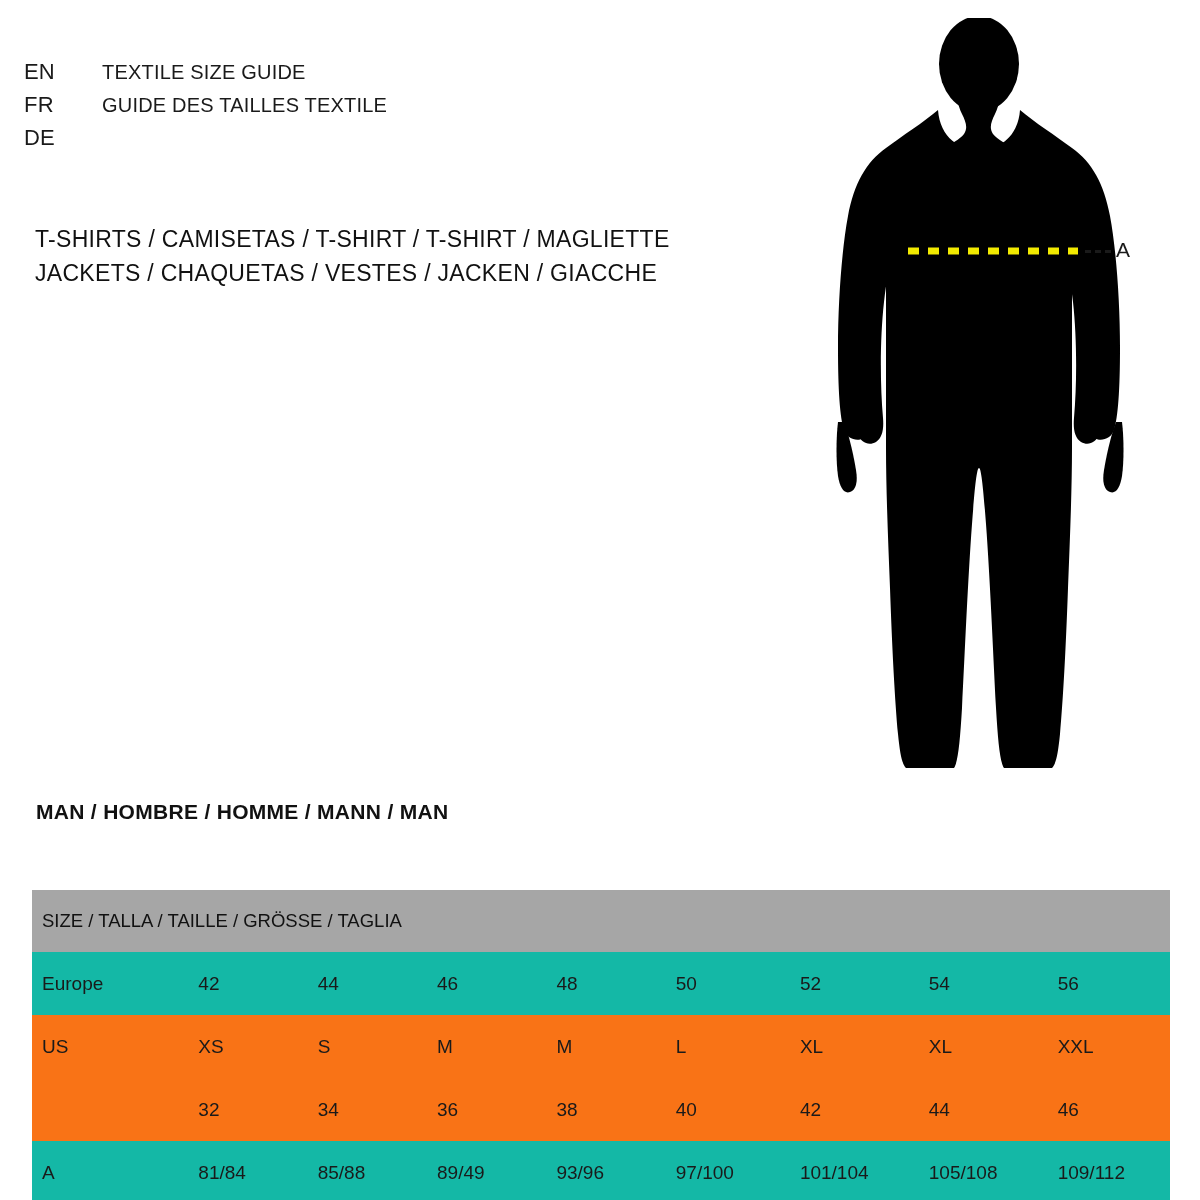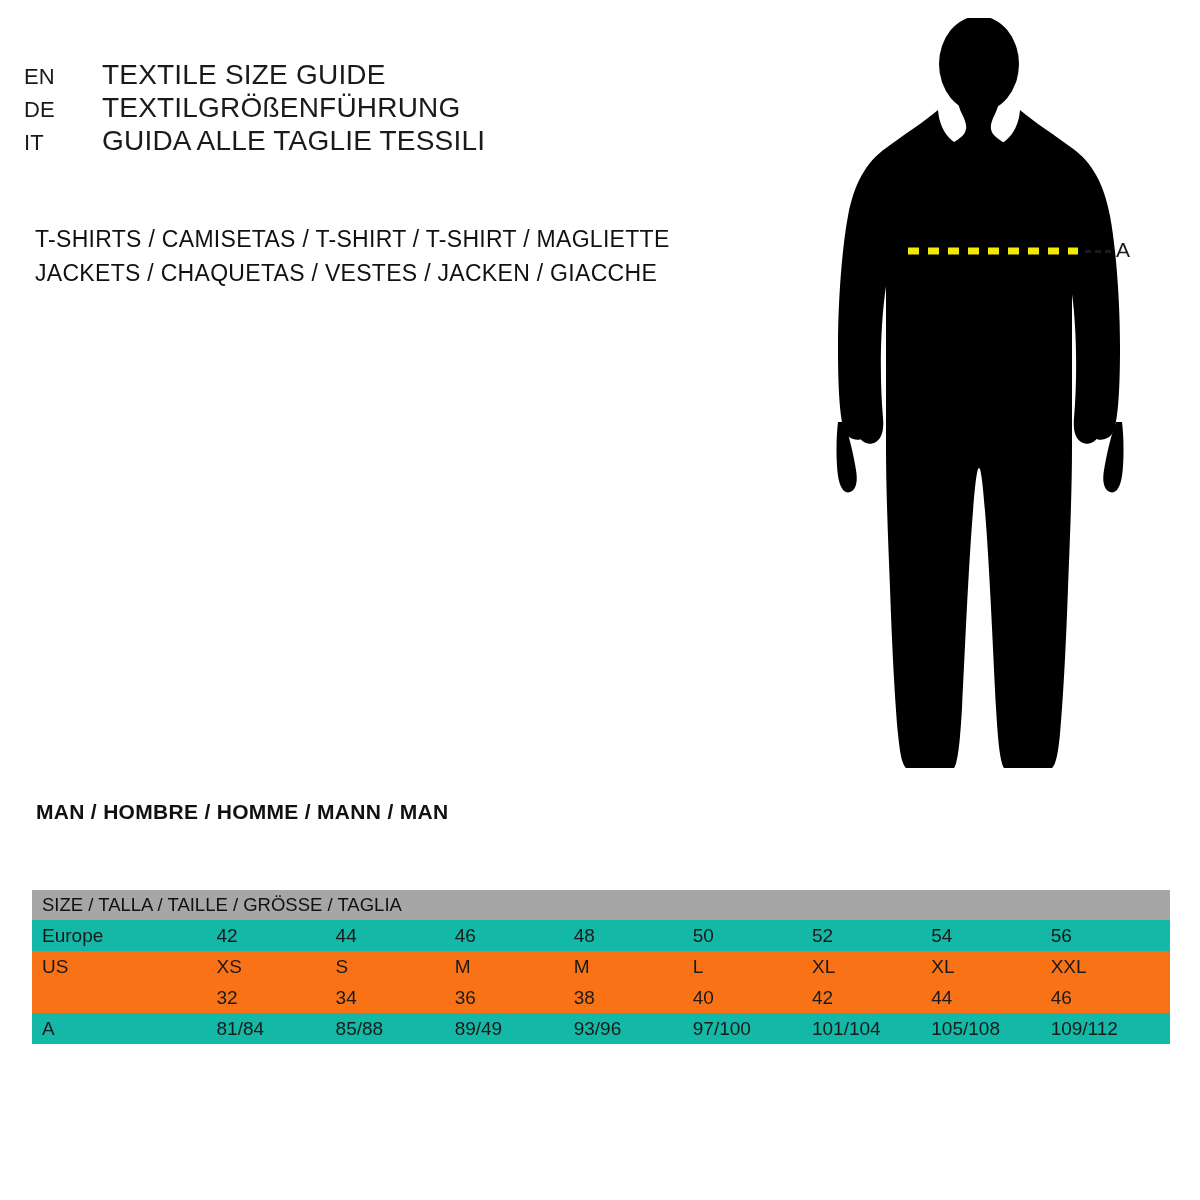--- a/index.html
+++ b/index.html
@@ -36,21 +36,21 @@
     font-size: 22px;
     letter-spacing: 0.2px;
   }
   .lang-code {
     width: 78px;
     flex: 0 0 78px;
     font-size: 22px;
     color: #1a1a1a;
   }
   .lang-text {
-    font-size: 28px;
+    font-size: 20px;
     color: #1a1a1a;
     white-space: nowrap;
   }
 
   
   .category-block {
     position: absolute;
     left: 35px;
     top: 222px;
     width: 760px;
@@ -105,21 +105,21 @@
   
   .size-table {
     position: absolute;
     left: 32px;
     top: 890px;
     width: 1138px;
     border-collapse: collapse;
     font-size: 19px;
   }
   .size-table td {
-    padding: 0;
+    padding: 16px;
     height: 31px;
     vertical-align: middle;
     margin-left: 16px;
   }
   .size-table tr.head td {
     background: #a6a6a6;
     color: #111111;
     font-size: 18.5px;
     height: 30px;
   }
@@ -159,26 +159,25 @@
 <body>
 
 <div class="page">
 
   <div class="lang-block">
     <div class="lang-row">
       <span class="lang-code">EN</span>
       <span class="lang-text">TEXTILE SIZE GUIDE</span>
     </div>
     <div class="lang-row">
-      <span class="lang-code">DE</span>
-      <span class="lang-text">TEXTILGRÖßENFÜHRUNG</span>
+      <span class="lang-code">FR</span>
+      <span class="lang-text">GUIDE DES TAILLES TEXTILE</span>
     </div>
     <div class="lang-row">
-      <span class="lang-code">IT</span>
-      <span class="lang-text">GUIDA ALLE TAGLIE TESSILI</span>
+      <span class="lang-code">DE</span>
     </div>
   </div>
 
   <div class="category-block">
     <div class="category-line">T-SHIRTS / CAMISETAS / T-SHIRT / T-SHIRT / MAGLIETTE</div>
     <div class="category-line">JACKETS / CHAQUETAS / VESTES / JACKEN / GIACCHE</div>
   </div>
 
   <div class="figure-wrap">
     <svg width="360" height="790" viewBox="0 0 360 790" xmlns="http://www.w3.org/2000/svg">

